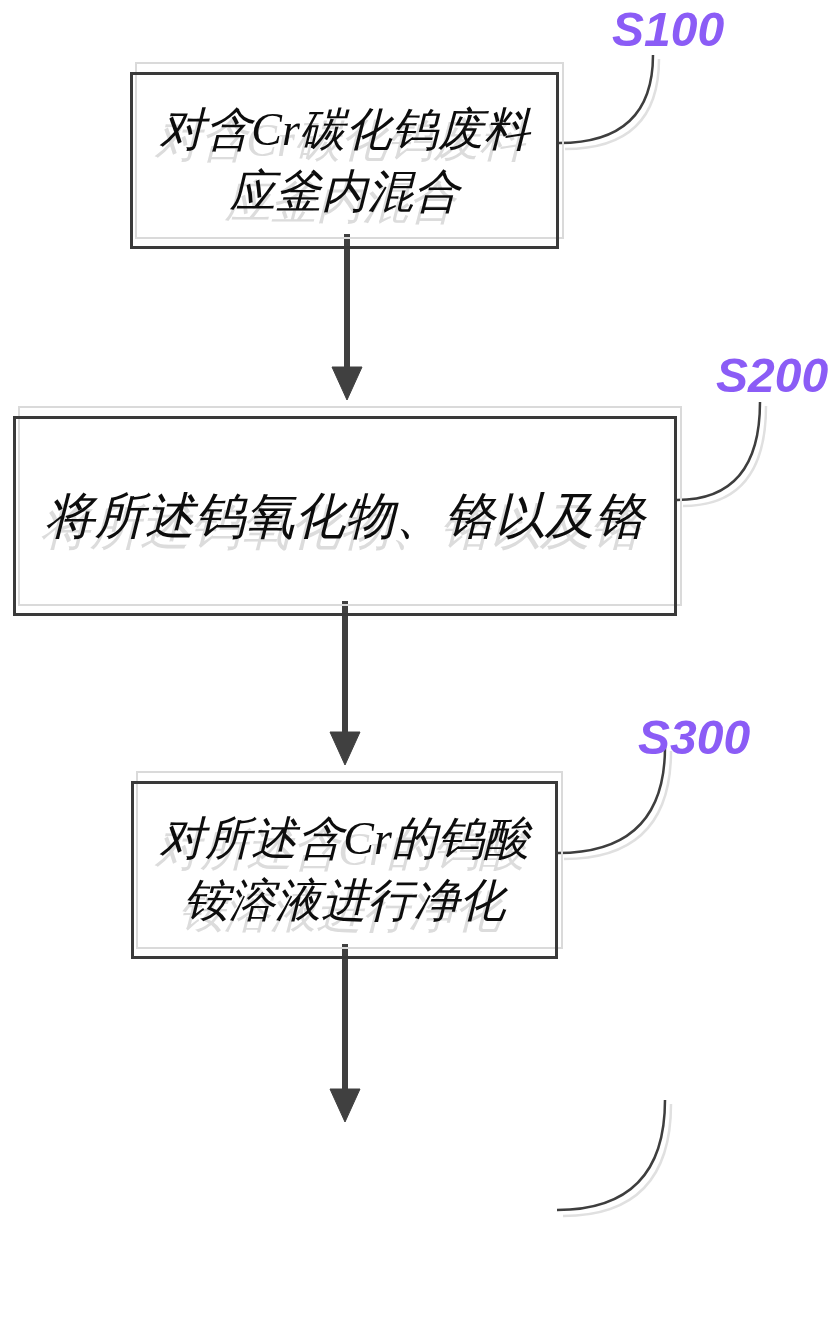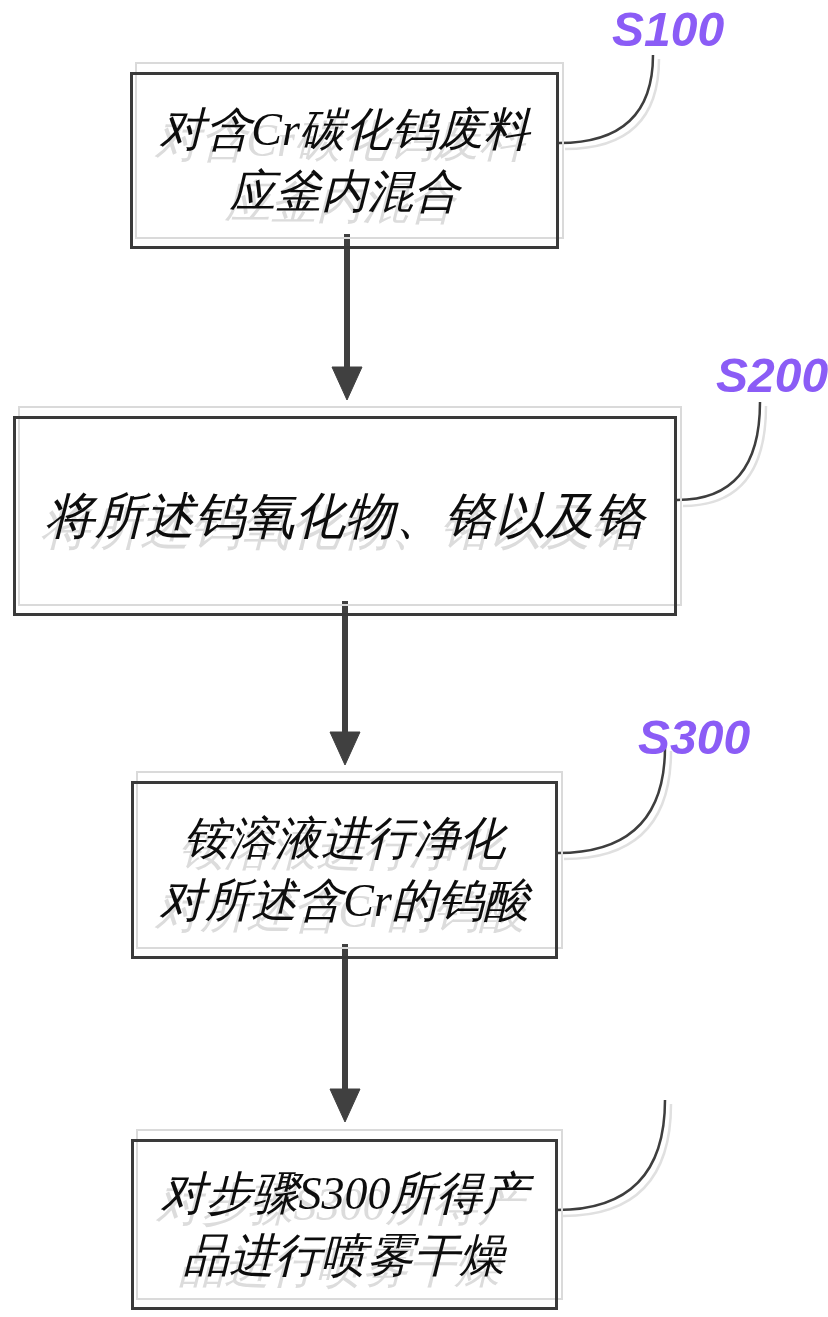--- a/index.html
+++ b/index.html
@@ -113,27 +113,20 @@
     <div class="ghost"></div>
     <div class="frame">
       <div class="step-text">将所述钨氧化物、铬以及铬</div>
     </div>
   </div>
   <div class="step-label" style="left:716px; top:348px;text-align:center;">S200</div>
 
   <div class="step-box box-a" style="left:131px; top:765px; width:427px; height:178px;">
     <div class="ghost"></div>
     <div class="frame">
+      <div class="step-text">对所述含Cr的钨酸</div>
       <div class="step-text">铵溶液进行净化</div>
-      <div class="step-text">对所述含Cr的钨酸</div>
     </div>
   </div>
   <div class="step-label" style="left:638px; top:698px;margin-top:12px;">S300</div>
 
-  <div class="step-box box-a" style="left:131px; top:1123px; width:427px; height:171px;">
-    <div class="ghost"></div>
-    <div class="frame">
-      <div class="step-text">对步骤S300所得产</div>
-      <div class="step-text">品进行喷雾干燥</div>
-    </div>
-  </div>
 
 </div>
 
 </body></html>

